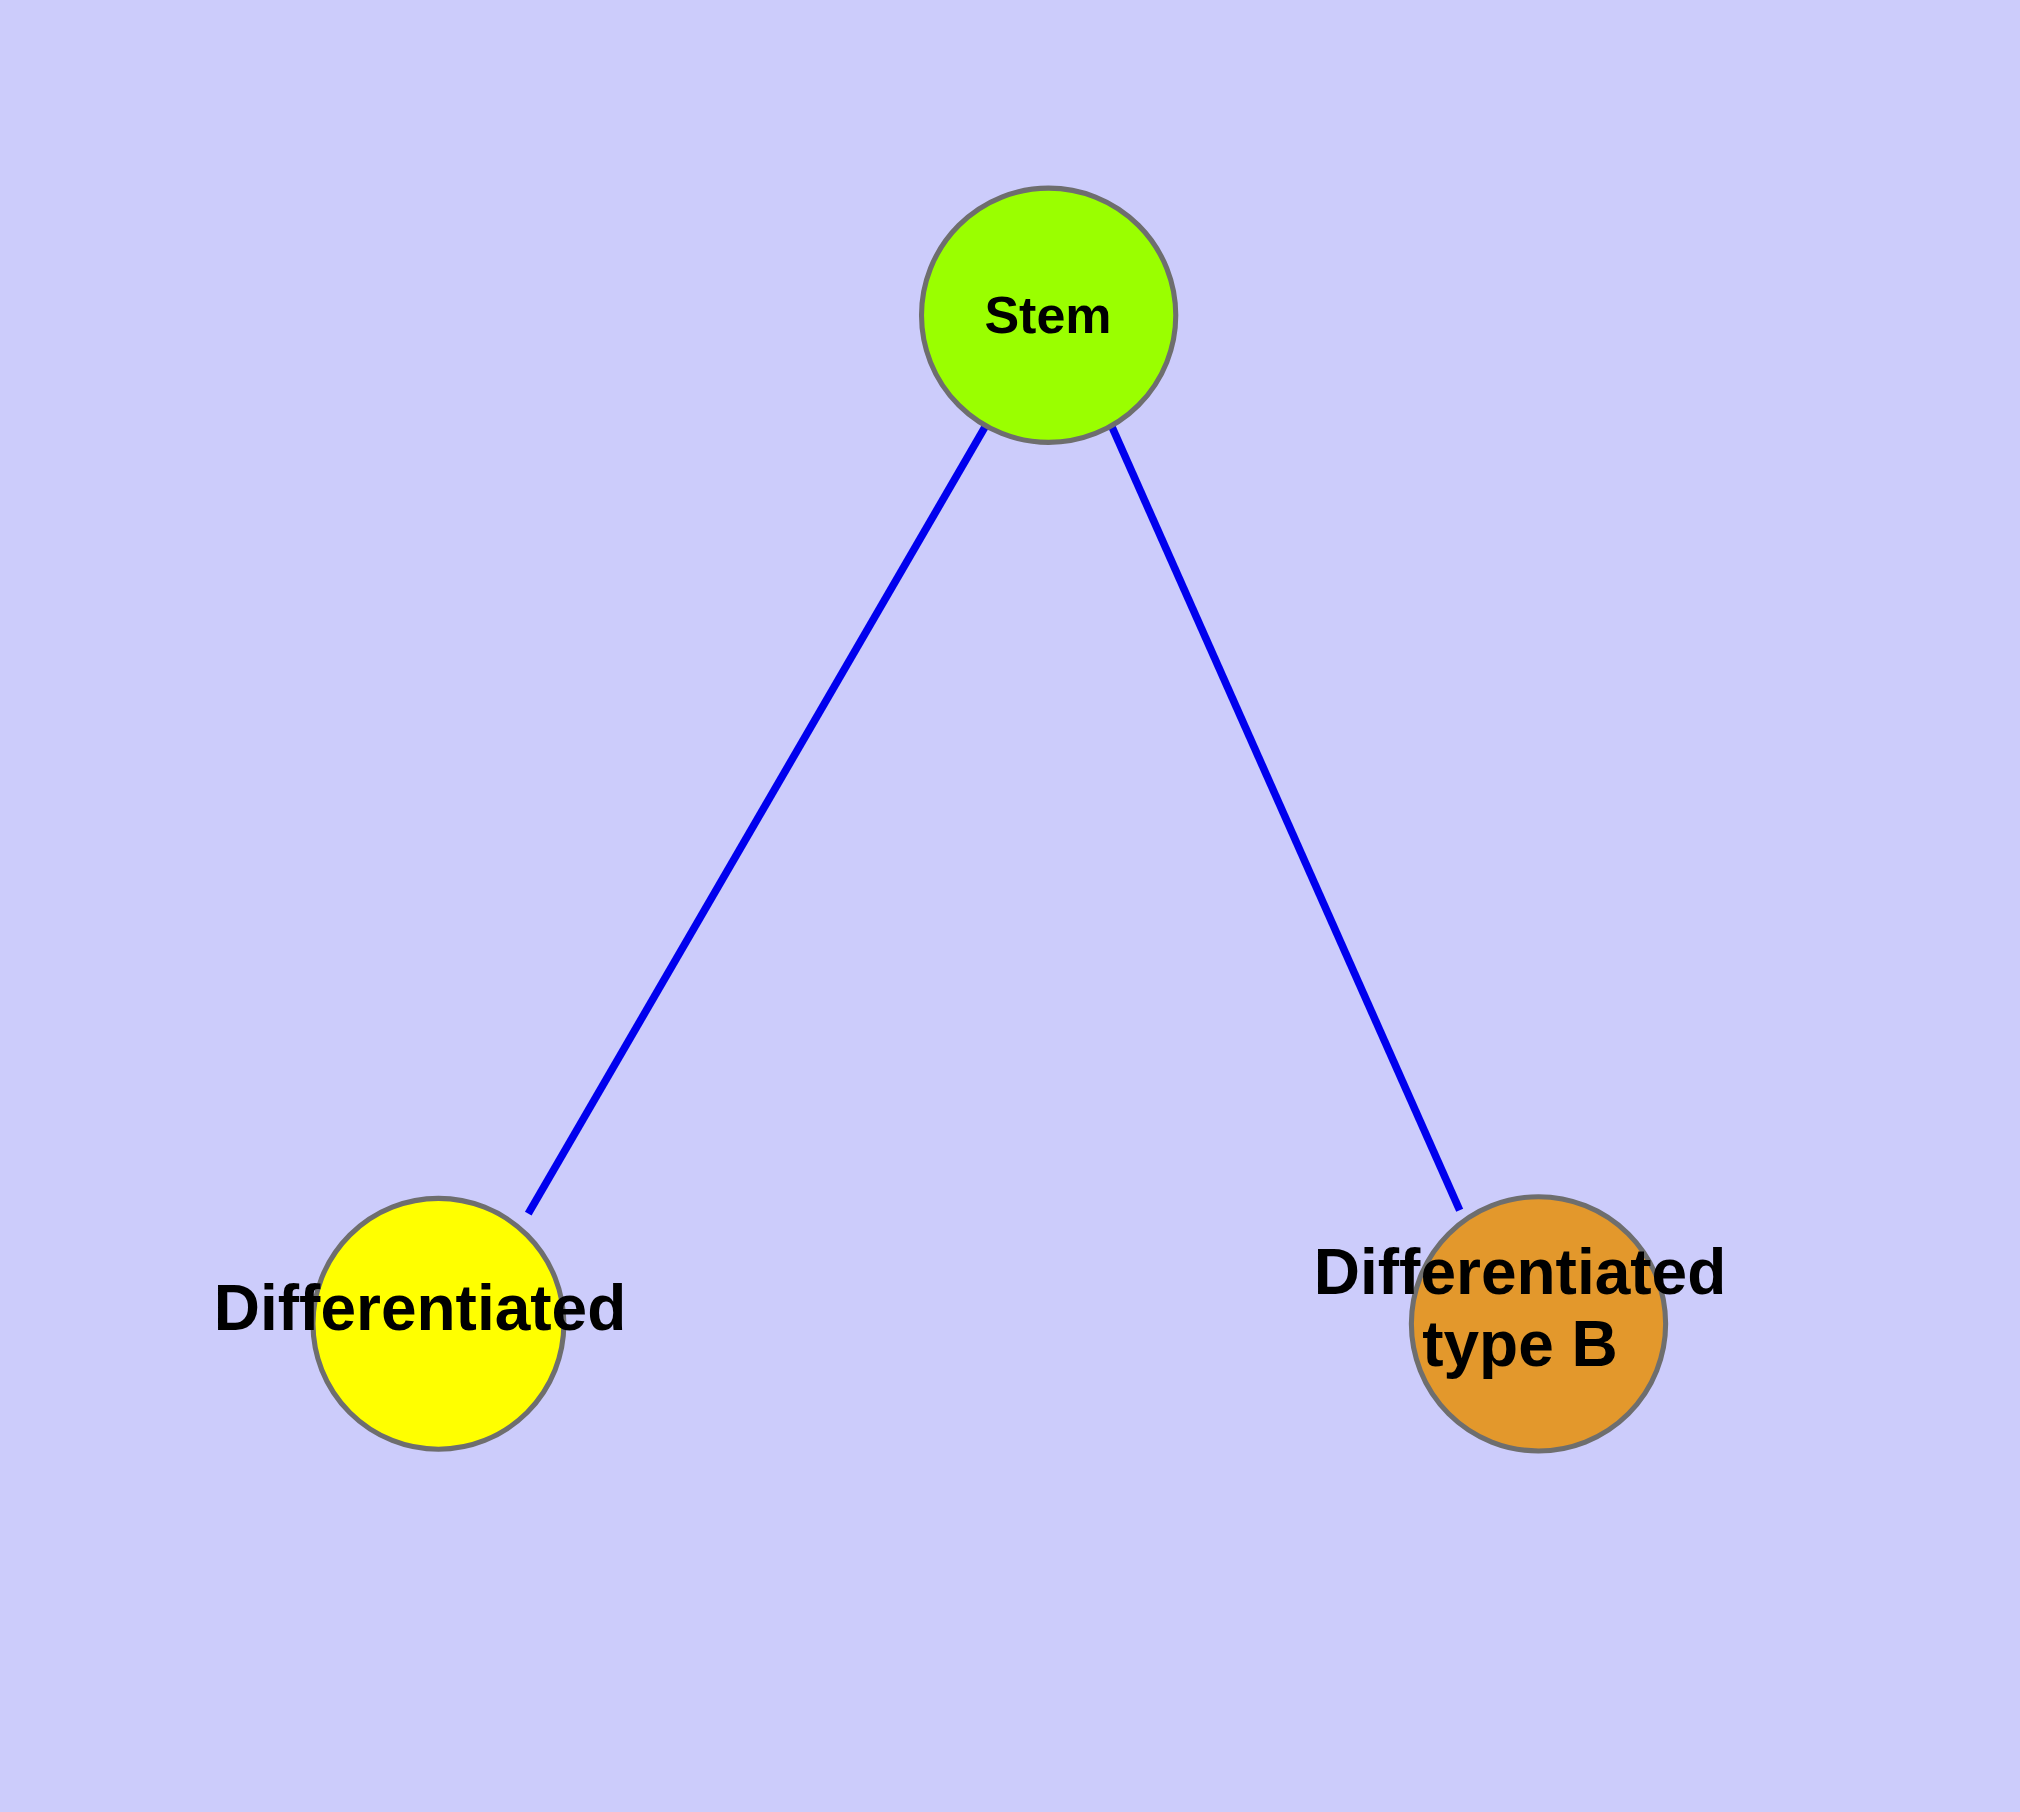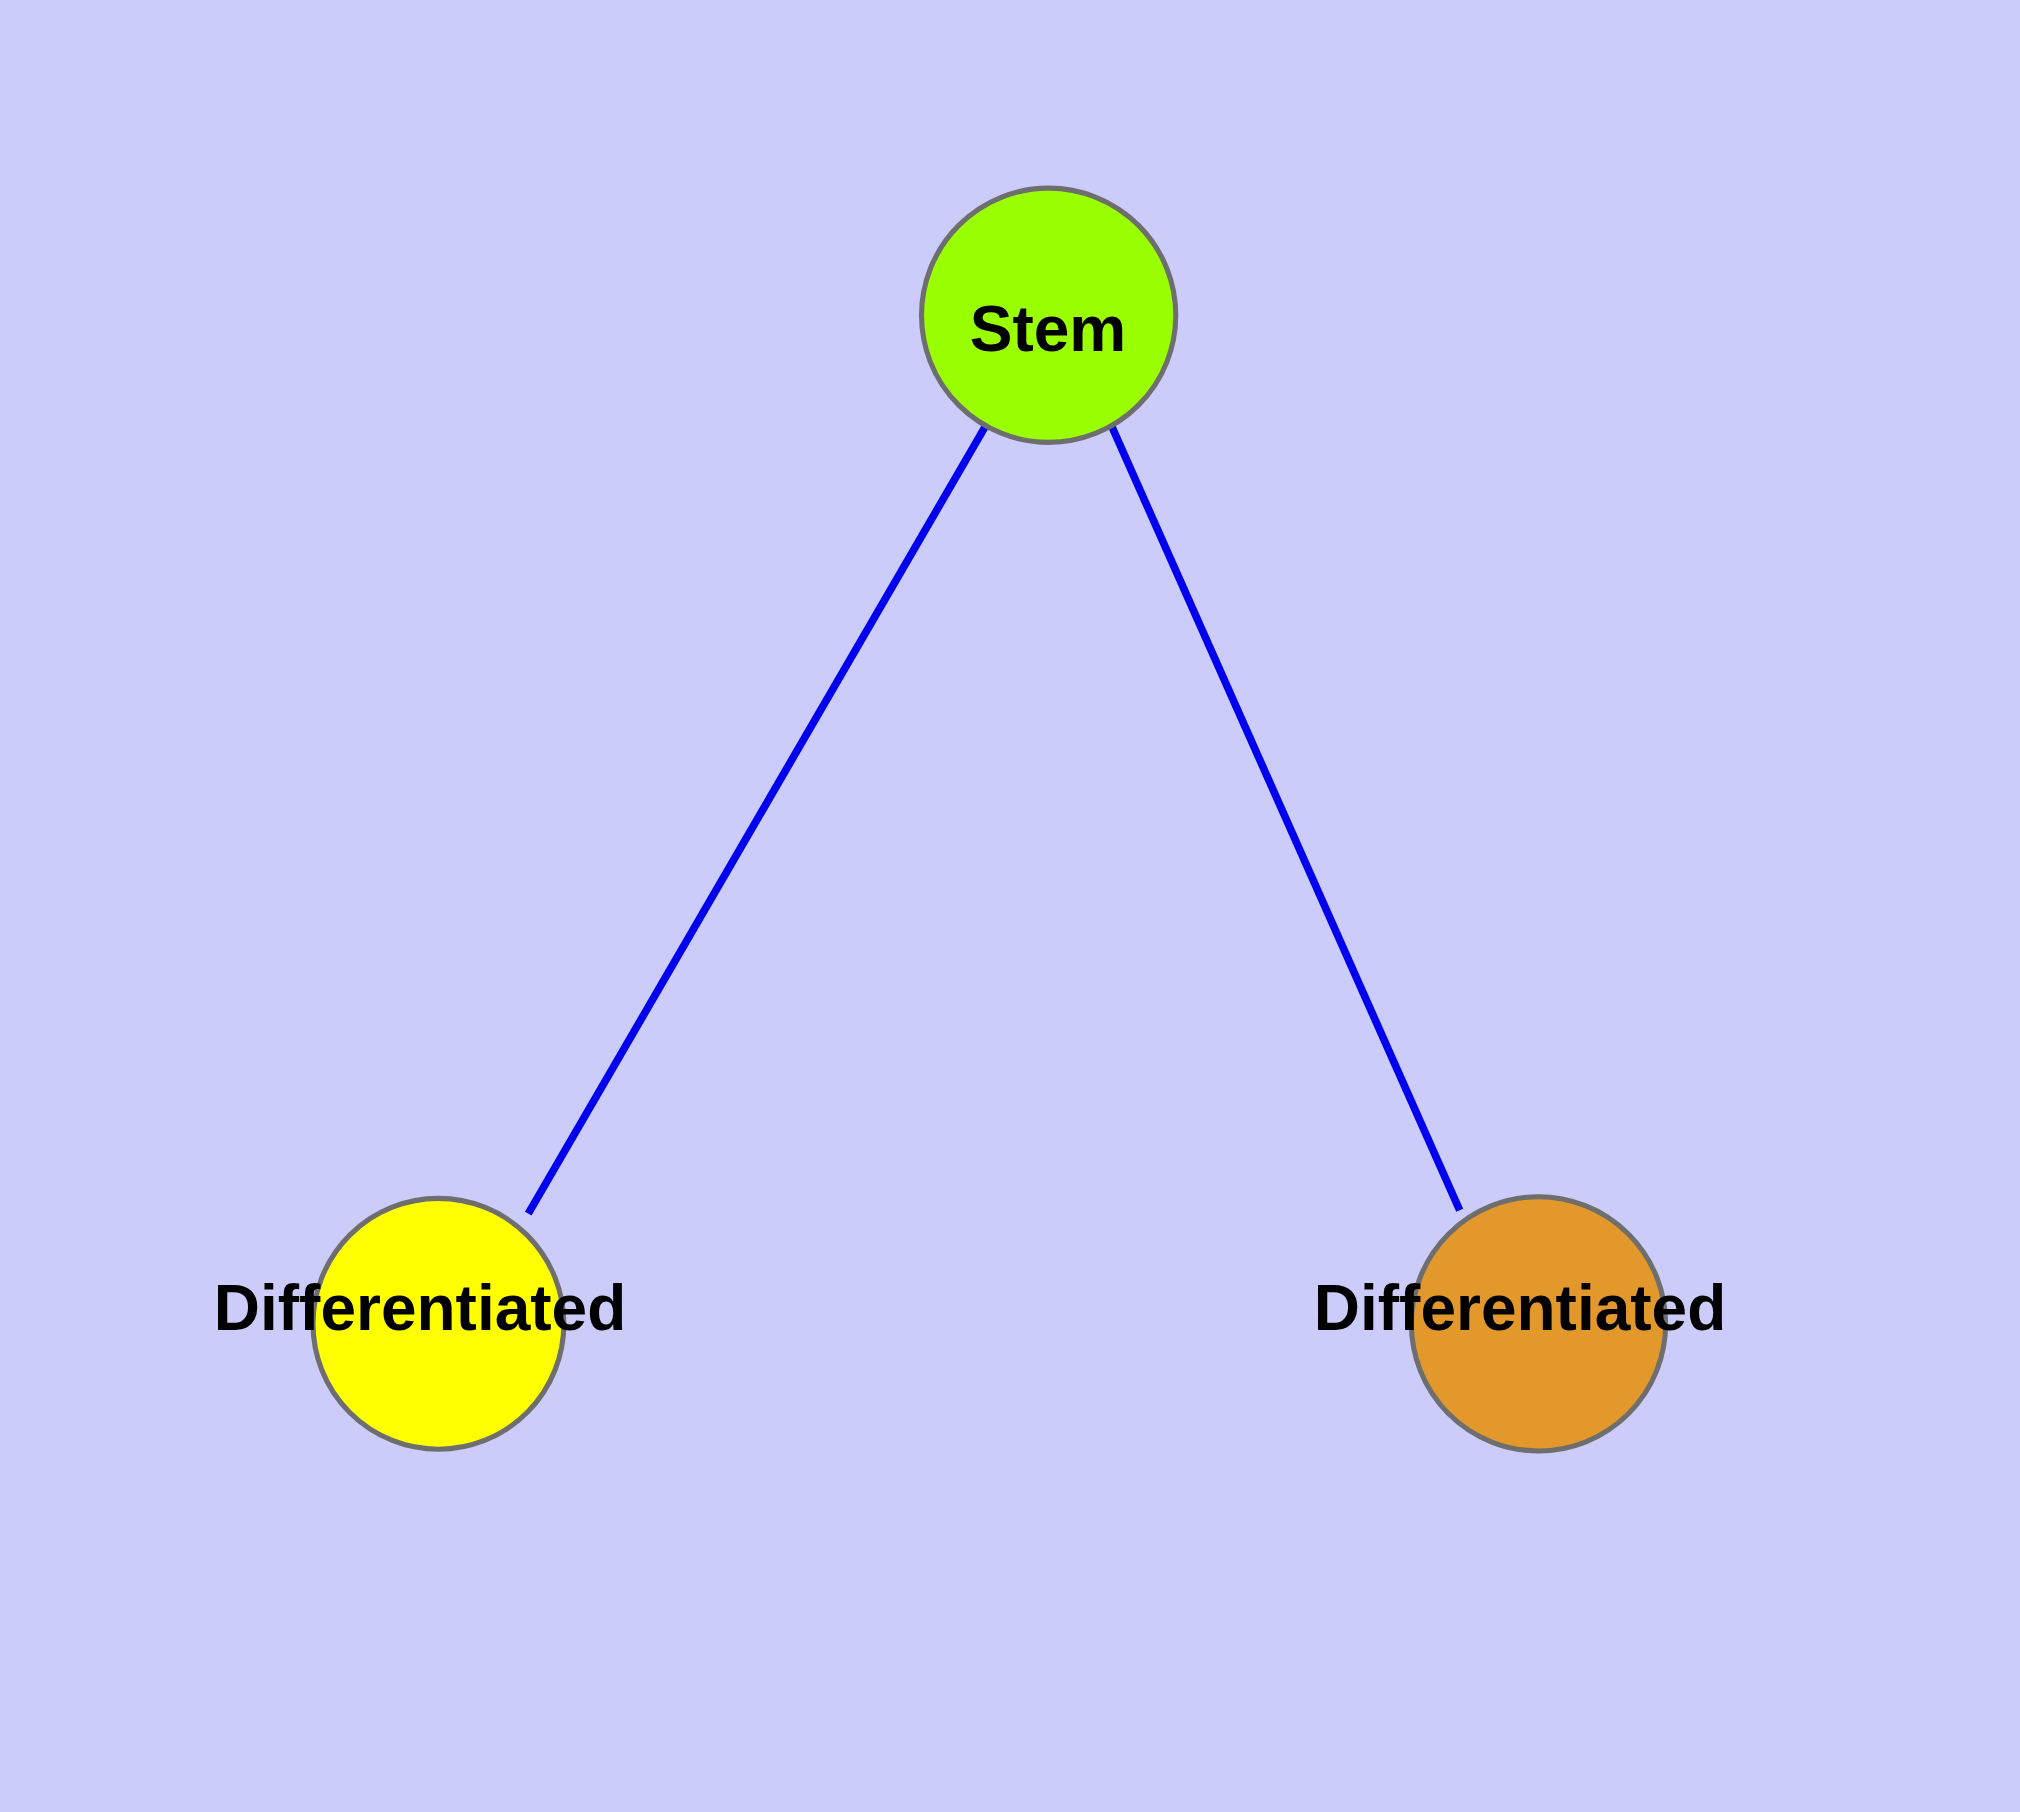--- a/index.html
+++ b/index.html
@@ -34,23 +34,23 @@
     text-align: center;
     font-weight: bold;
     color: #000000;
     line-height: 1.12;
     white-space: nowrap;
     pointer-events: none;
     user-select: none;
   }
   #label-stem {
     left: 1048px;
-    top: 330px;
+    top: 315px;
     transform: translate(-50%, -50%);
-    font-size: 64px;
+    font-size: 52px;
   }
   #label-type-a {
     left: 420px;
     top: 1309px;
     transform: translate(-50%, -50%);
     font-size: 64px;
   }
   #label-type-b {
     left: 1520px;
     top: 1309px;
@@ -85,16 +85,17 @@
   <div class="node-label" id="label-stem">
     <span class="label-line">Stem</span>
   </div>
 
   <div class="node-label" id="label-type-a">
     <span class="label-line">Differentiated</span>
   </div>
 
   <div class="node-label" id="label-type-b">
     <span class="label-line">Differentiated</span>
+    <span class="label-line">type B</span>
   </div>
 
 </div>
 
 
 </body></html>

